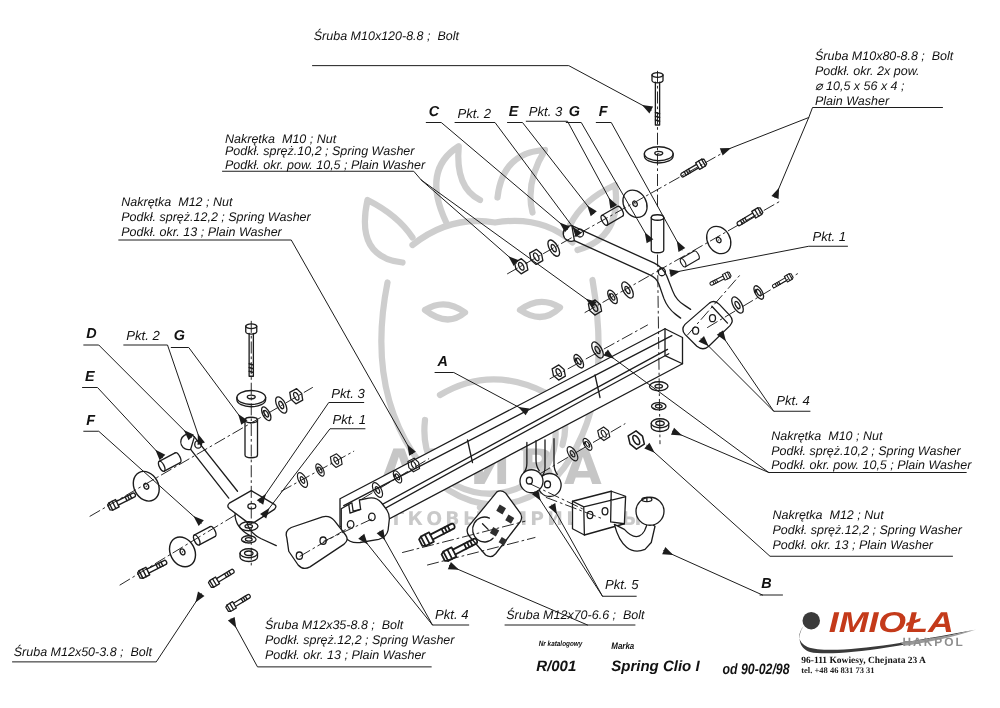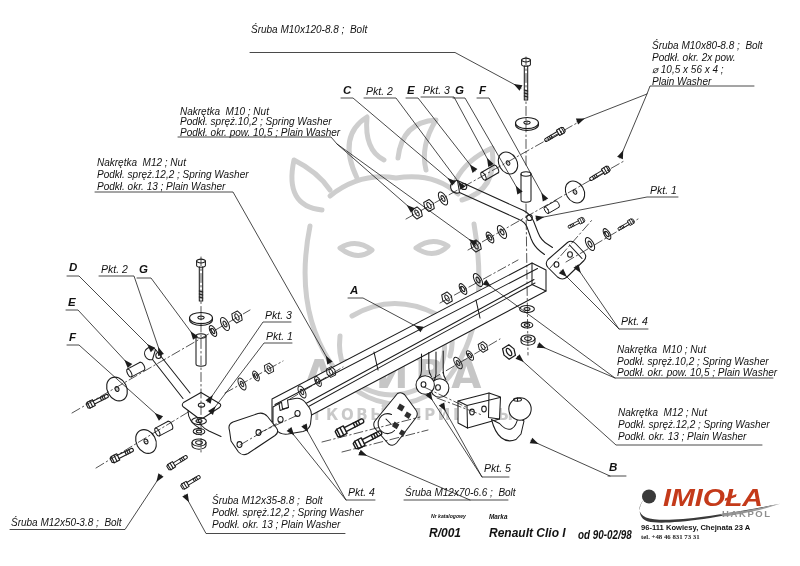--- a/index.html
+++ b/index.html
@@ -11,21 +11,21 @@
   .callout div{white-space:pre;font-size:10px;line-height:12.5px;}
   .callout.tight div{line-height:10.4px;}
   .callout.lh11 div{line-height:11.5px;}
   .callout.lh12 div{line-height:12px;}
   .plabel{font-style:italic;font-weight:bold;font-size:11.5px;}
   .pkt{font-style:italic;font-weight:normal;font-size:10.5px;}
   .wm-brand{z-index:0;color:#c6c6c6;font-weight:bold;font-size:39px;letter-spacing:6.5px;font-family:"DejaVu Sans",sans-serif;}
   .wm-tag{z-index:0;color:#c9c9c9;font-weight:bold;font-size:15px;letter-spacing:2.6px;font-family:"DejaVu Sans",sans-serif;}
   .tb-small{font-style:italic;font-weight:bold;font-size:6px;transform:scaleX(0.85);transform-origin:left top;}
   .tb-big{font-style:italic;font-weight:bold;font-size:12px;}
-  .logo-addr{font-family:Liberation Sans, sans-serif;font-weight:bold;font-size:7.6px;color:#111;}
+  .logo-addr{font-family:Liberation Serif, serif;font-weight:bold;font-size:7.6px;color:#111;}
   .logo-tel{font-family:"Liberation Serif",serif;font-weight:bold;font-size:6.8px;color:#222;}
 </style>
 </head>
 <body>
 
 <div class="stage">
 
 <svg class="art" viewBox="0 0 800 566" fill="none" stroke="#1c1c1c" stroke-width="1.05" stroke-linecap="round" stroke-linejoin="round">
   <defs>
     <marker id="arr" markerWidth="11" markerHeight="8" refX="8.8" refY="4" orient="auto" markerUnits="userSpaceOnUse">
@@ -370,21 +370,21 @@
 <div class="txt pkt" style="left:265px;top:309px;">Pkt. 3</div>
 <div class="txt pkt" style="left:266px;top:330px;">Pkt. 1</div>
 <div class="txt pkt" style="left:650px;top:184px;">Pkt. 1</div>
 <div class="txt pkt" style="left:348px;top:486px;">Pkt. 4</div>
 <div class="txt pkt" style="left:621px;top:315px;">Pkt. 4</div>
 <div class="txt pkt" style="left:484px;top:462px;">Pkt. 5</div>
 
 <div class="txt tb-small" style="left:431px;top:513px;">Nr katalogowy</div>
 <div class="txt tb-big" style="left:429px;top:526px;">R/001</div>
 <div class="txt tb-small" style="left:489px;top:512px;font-size:7.5px;">Marka</div>
-<div class="txt tb-big" style="left:489px;top:526px;">Renault Clio I</div>
+<div class="txt tb-big" style="left:489px;top:526px;">Spring Clio I</div>
 <div class="txt tb-big" style="left:578px;top:528px;transform:scaleX(0.82);transform-origin:left top;">od 90-02/98</div>
 
 <svg class="art" style="pointer-events:none;" viewBox="0 0 800 566">
   <g>
     <circle cx="649" cy="496.5" r="7" fill="#3a3a3a" stroke="none"></circle>
     <path d="M643.5,500 C637.5,507 638,514 646,517.5 C664,524 716,516 779,504 C718,519 664,525.5 648,521.5 C639,519 637,508 643.5,500 Z" fill="#3a3a3a" stroke="none"></path>
     <path d="M720,514 C745,511 762,508 781,503.5 C762,510 746,513 724,516.5 Z" fill="#999999" stroke="none"></path>
   </g>
   <text x="663" y="505.5" font-family="Liberation Sans, sans-serif" font-size="23" font-weight="bold" font-style="italic" fill="#c43a1a" stroke="none" letter-spacing="0" textLength="100" lengthAdjust="spacingAndGlyphs">IMIOŁA</text>
   <text x="722" y="516.5" font-family="Liberation Sans, sans-serif" font-size="9.5" font-weight="bold" fill="#8e8e8e" stroke="none" letter-spacing="1.6">HAKPOL</text>

